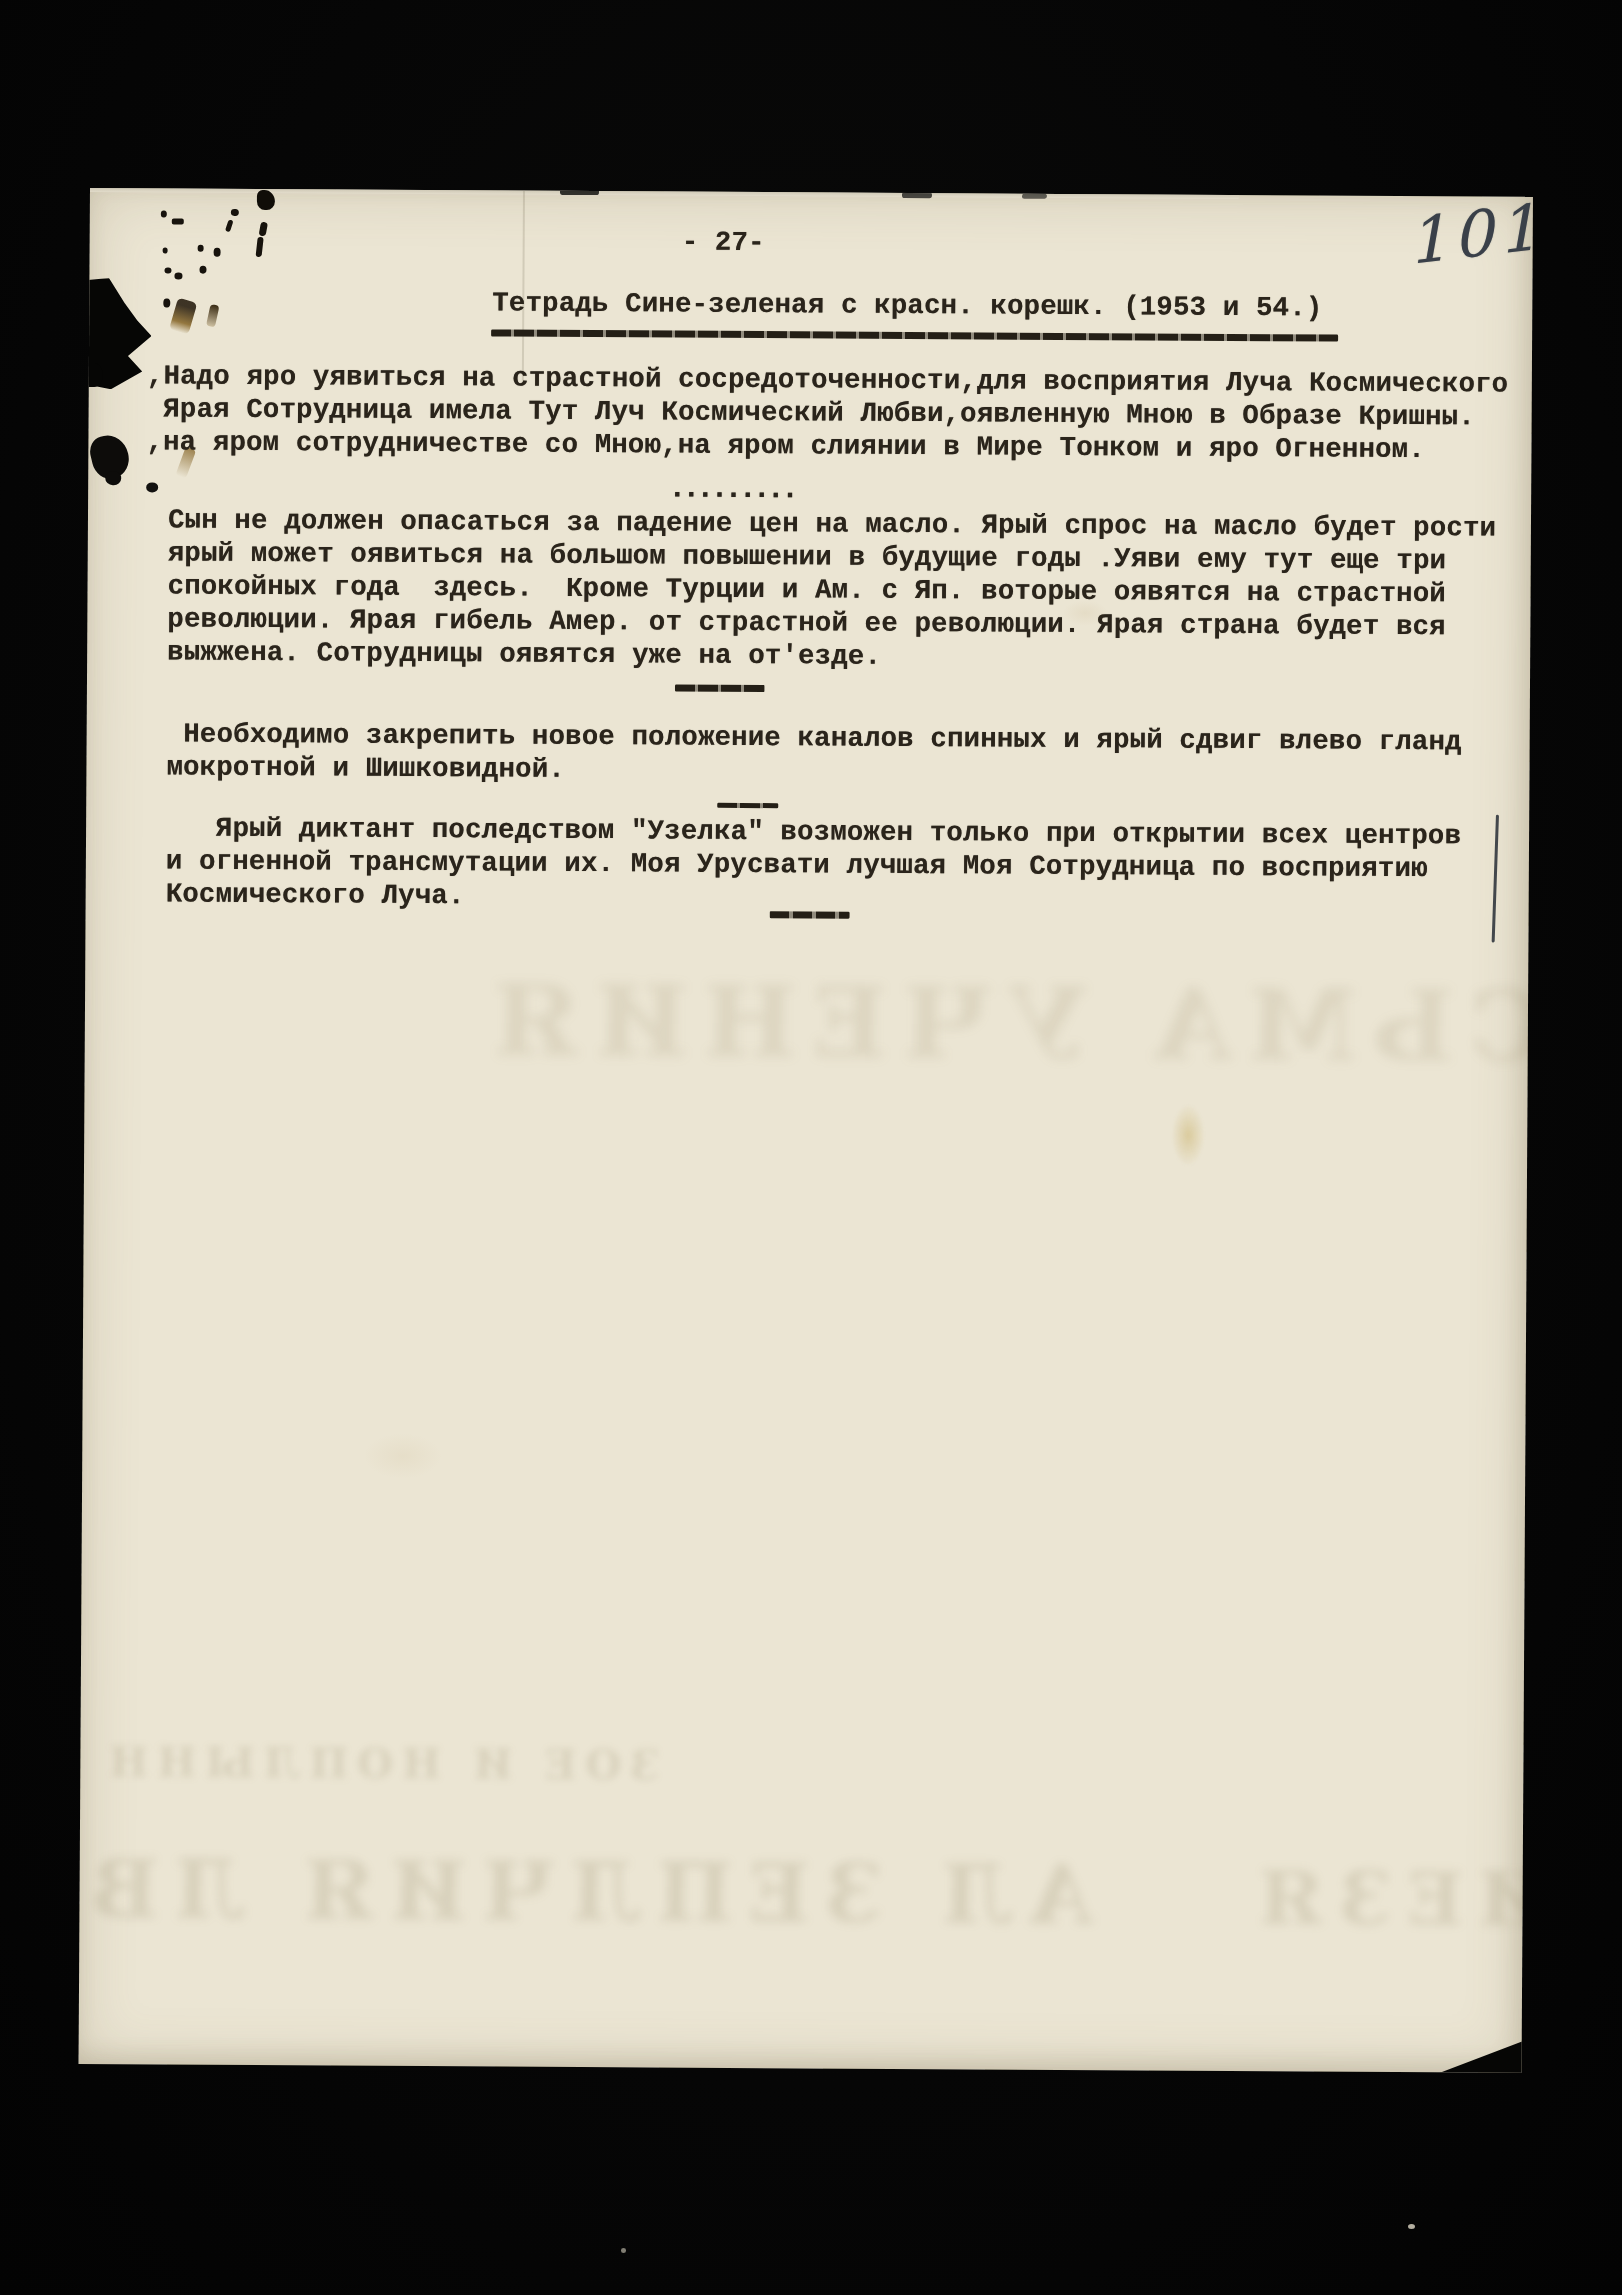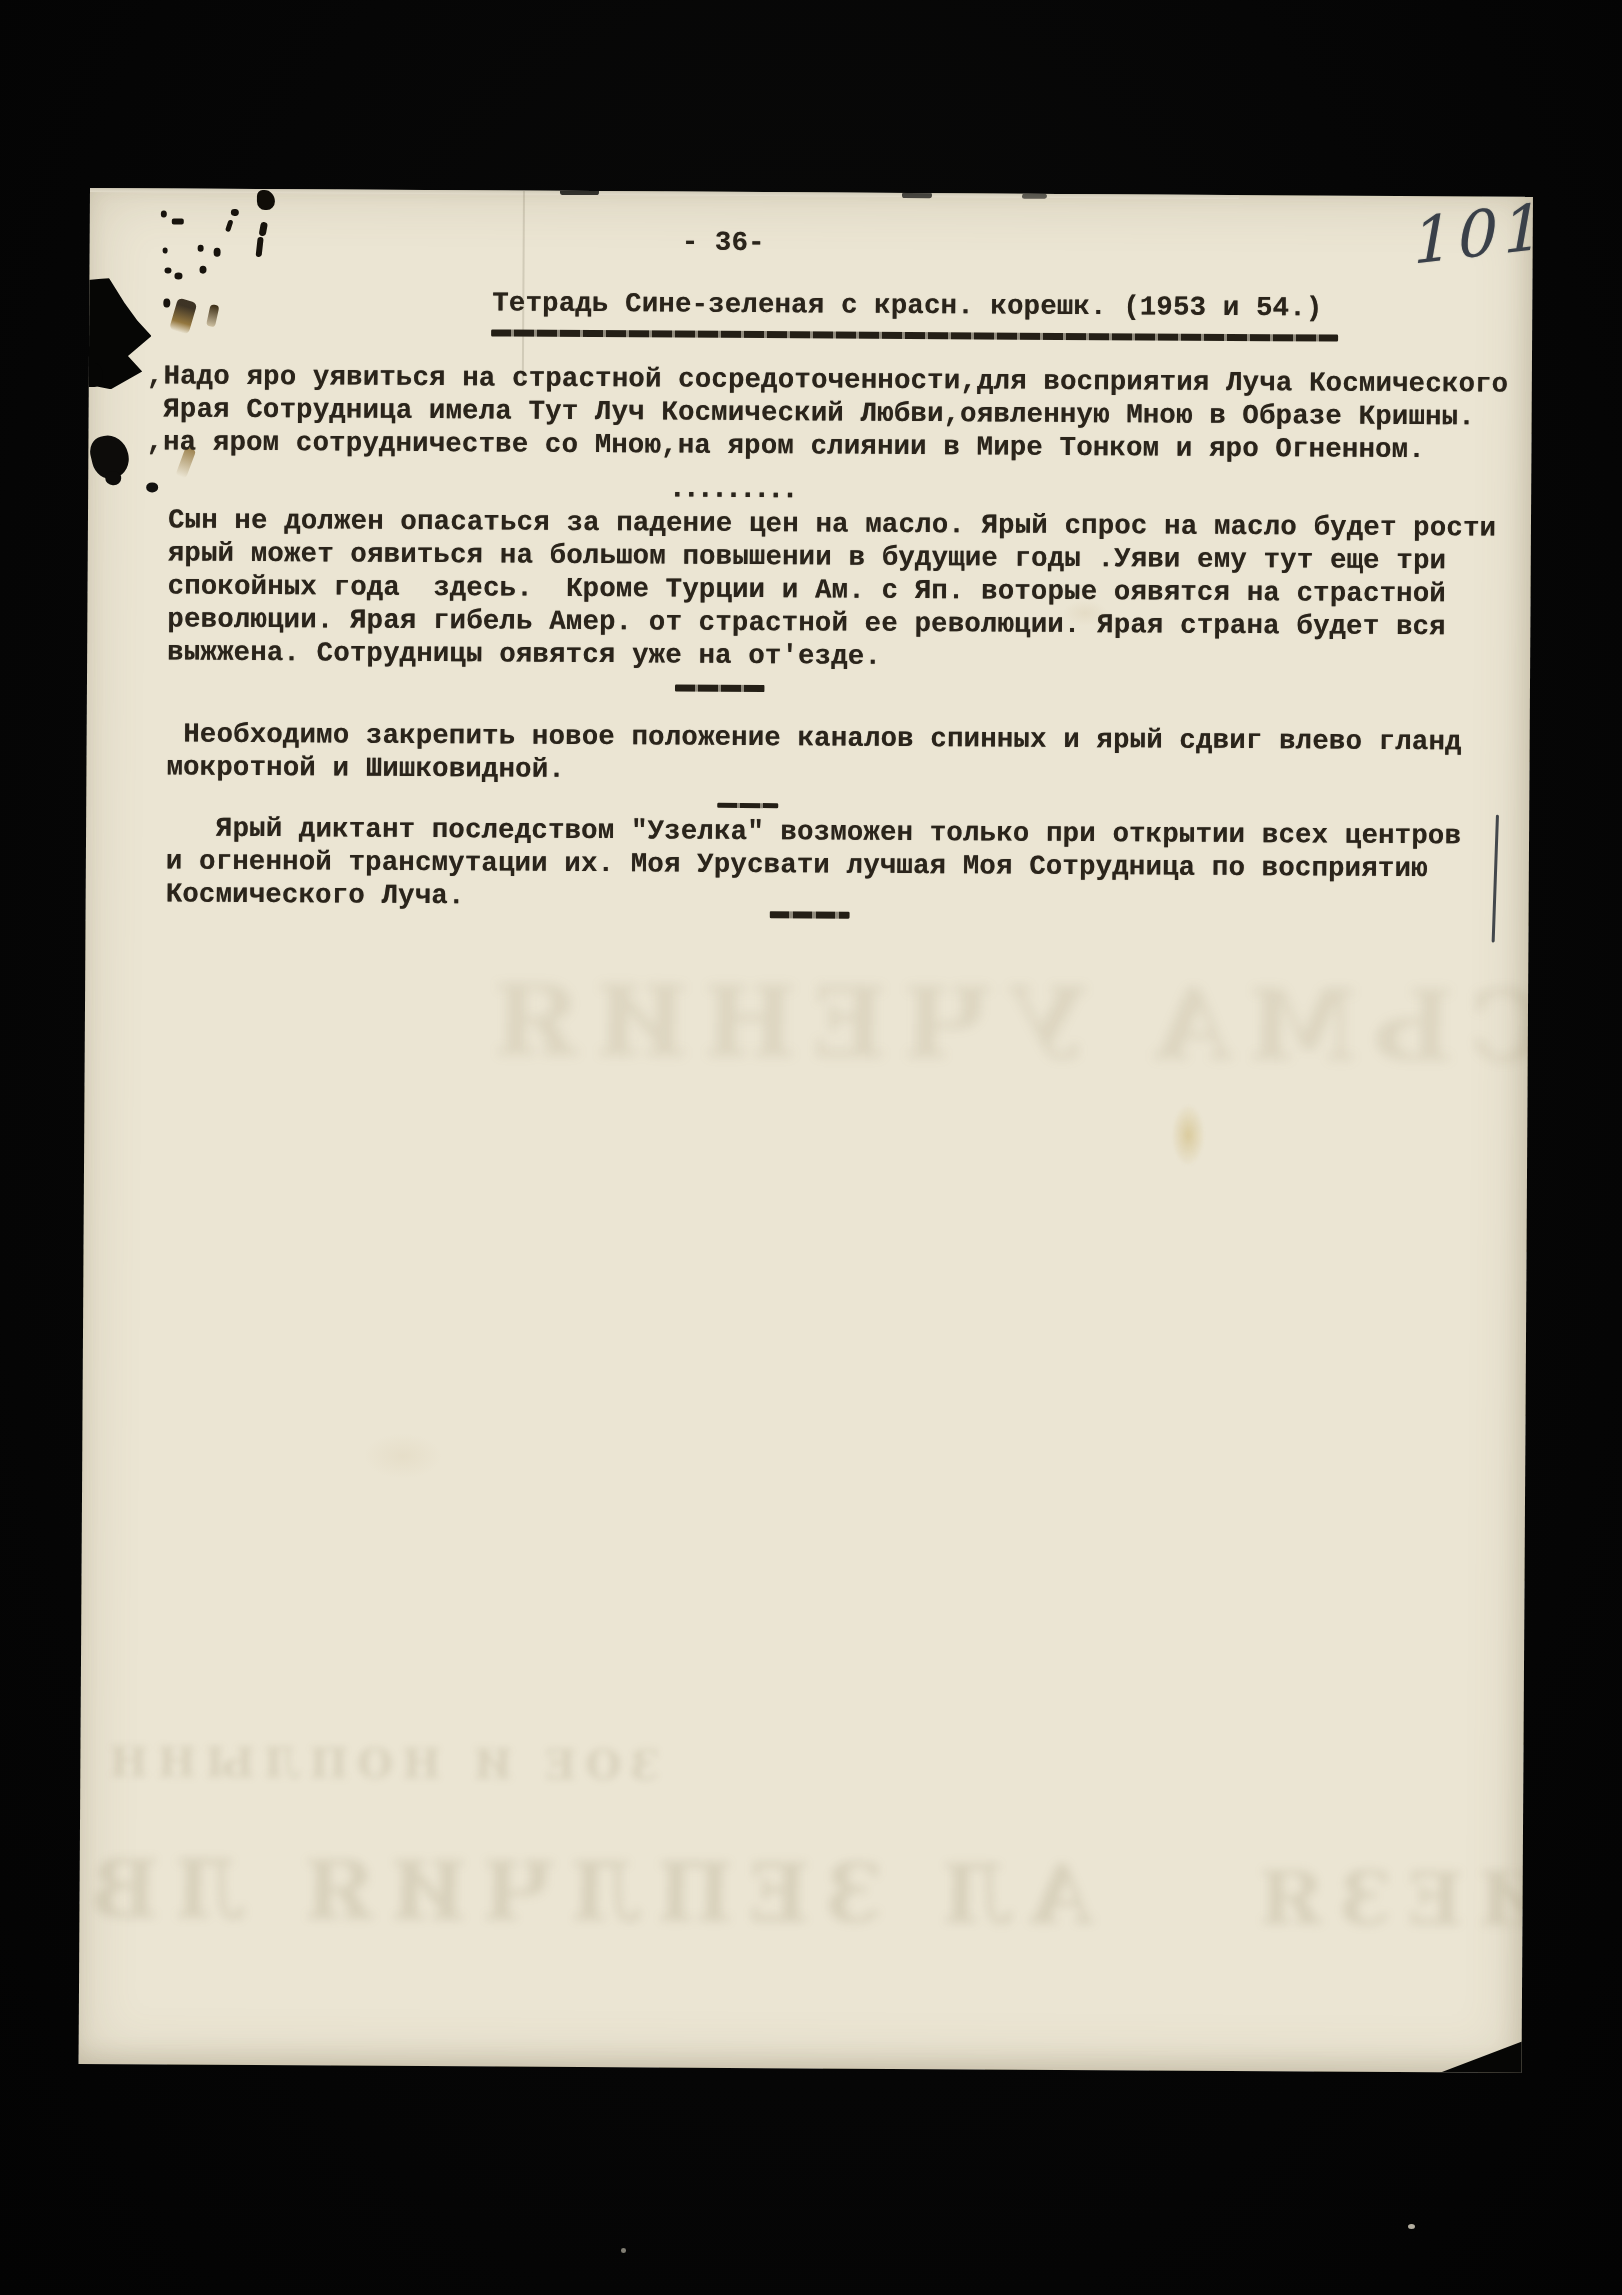--- a/index.html
+++ b/index.html
@@ -76,21 +76,21 @@
     <div class="speck" style="left:74px;top:110px;width:6.5px;height:9.2px;"></div>
     <div class="stain" style="left:84px;top:111px;width:19.6px;height:33px;transform:rotate(16deg);
          background:linear-gradient(180deg,#2a2012 20%, #8a6b2f 70%, rgba(138,107,47,0));border-radius:5.2px;opacity:.9;"></div>
     <div class="stain" style="left:119px;top:116px;width:9.2px;height:22px;transform:rotate(12deg);
          background:linear-gradient(180deg,#3a2c14, rgba(138,107,47,.3));border-radius:3.9px;"></div>
     <div class="stain" style="left:92px;top:259px;width:10.5px;height:30px;transform:rotate(20deg);
          background:linear-gradient(180deg,#8a6b2f, rgba(138,107,47,0));border-radius:3.9px;opacity:.8;"></div>
 
     <div class="stain" style="left:433px;top:0;width:2px;height:190px;background:rgba(120,110,85,.22);filter:blur(0.7px);border-radius:0;"></div>
 
-    <div class="abs line" style="left:592px;top:34px;">- 36-</div>
+    <div class="abs line" style="left:592px;top:34px;">- 27-</div>
     <div class="abs handnum" style="left:1323px;top:1.3px;">101</div>
 
     <div class="abs line" style="left:403px;top:96px;">Тетрадь Сине-зеленая с красн. корешк. (1953 и 54.)</div>
     <div class="rule" style="left:402px;top:139px;width:847px;"></div>
 
     <div class="abs" style="left:58px;top:171px;">
       <div class="line">,Надо яро уявиться на страстной сосредоточенности,для восприятия Луча Космического</div>
       <div class="line"> Ярая Сотрудница имела Тут Луч Космический Любви,оявленную Мною в Образе Кришны.</div>
       <div class="line">,на яром сотрудничестве со Мною,на яром слиянии в Мире Тонком и яро Огненном.</div>
     </div>

